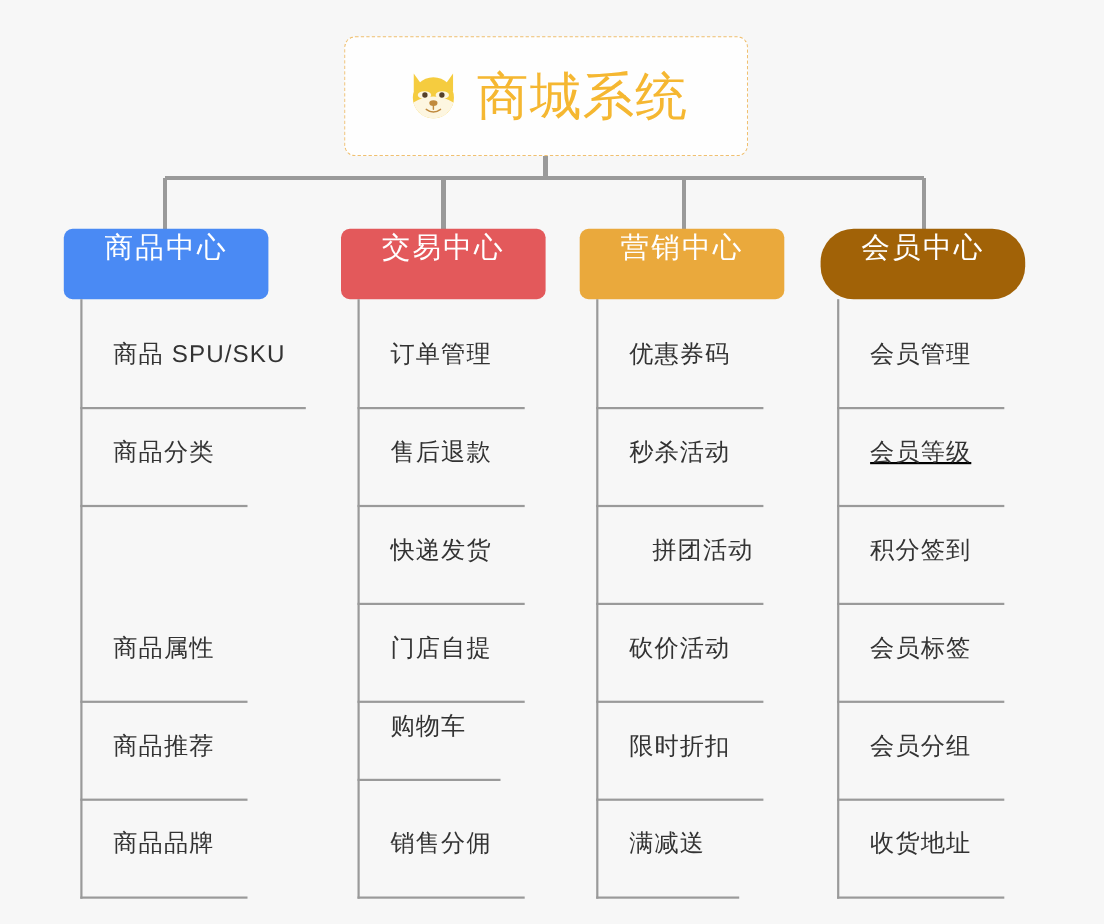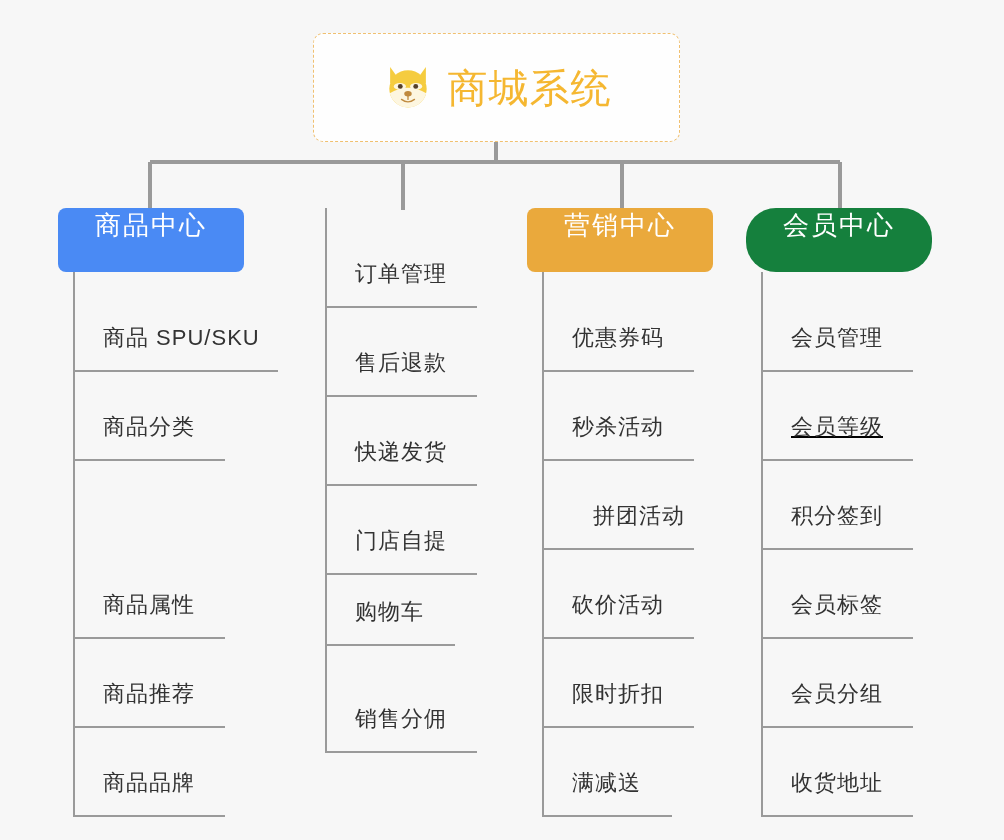--- a/index.html
+++ b/index.html
@@ -35,21 +35,21 @@
     justify-content: center;
     gap: 14px;
   }
   .root-icon {
     width: 52px;
     height: 52px;
     flex: 0 0 auto;
     display: block;
   }
   .root-title {
-    font-size: 40px;
+    font-size: 47px;
     line-height: 1;
     color: #f5b731;
     letter-spacing: 1px;
     white-space: nowrap;
   }
 
   
   .bracket {
     position: absolute;
     left: 0;
@@ -88,21 +88,21 @@
     top: 0;
     width: 2px;
     background: #9a9a9a;
   }
   .leaf {
     position: absolute;
     box-sizing: border-box;
     border-bottom: 2px solid #9a9a9a;
     height: 62px;
     display: flex;
-    align-items: center;
+    align-items: flex-start;
     padding-bottom: 4px;
     white-space: nowrap;
   }
   .leaf-label {
     font-size: 22px;
     color: #333333;
     line-height: 1.1;
     padding-left: 30px;
     letter-spacing: 1px;
   }
@@ -159,20 +159,23 @@
       <div class="leaf" style="left:15px; top:394px; width:152px;">
           <span class="leaf-label">商品推荐</span>
         </div>
       <div class="leaf" style="left:15px; top:483px; width:152px;">
           <span class="leaf-label">商品品牌</span>
         </div>
     </div>
   </div>
 
   <div class="column" style="left:310px; width:186px;">
+    <div class="col-header" style="background:#e3595b;">
+      <span>交易中心</span>
+    </div>
     <div class="col-body">
       <div class="spine" style="left:15px; height:545px;"></div>
       <div class="leaf" style="left:15px; top:38px;  width:152px;">
           <span class="leaf-label">订单管理</span>
         </div>
       <div class="leaf" style="left:15px; top:127px; width:152px;">
           <span class="leaf-label">售后退款</span>
         </div>
       <div class="leaf" style="left:15px; top:216px; width:152px;">
           <span class="leaf-label">快递发货</span>
@@ -210,21 +213,21 @@
       <div class="leaf" style="left:15px; top:394px; width:152px;">
           <span class="leaf-label">限时折扣</span>
         </div>
       <div class="leaf" style="left:15px; top:483px; width:130px;">
           <span class="leaf-label">满减送</span>
         </div>
     </div>
   </div>
 
   <div class="column" style="left:746px; width:186px;">
-    <div class="col-header" style="background:#15803d;border-radius:30px;">
+    <div class="col-header" style="background:#a16207;border-radius:30px;">
       <span>会员中心</span>
     </div>
     <div class="col-body">
       <div class="spine" style="left:15px; height:545px;"></div>
       <div class="leaf" style="left:15px; top:38px;  width:152px;">
           <span class="leaf-label">会员管理</span>
         </div>
       <div class="leaf" style="left:15px; top:127px; width:152px;text-decoration:underline;">
           <span class="leaf-label">会员等级</span>
         </div>

